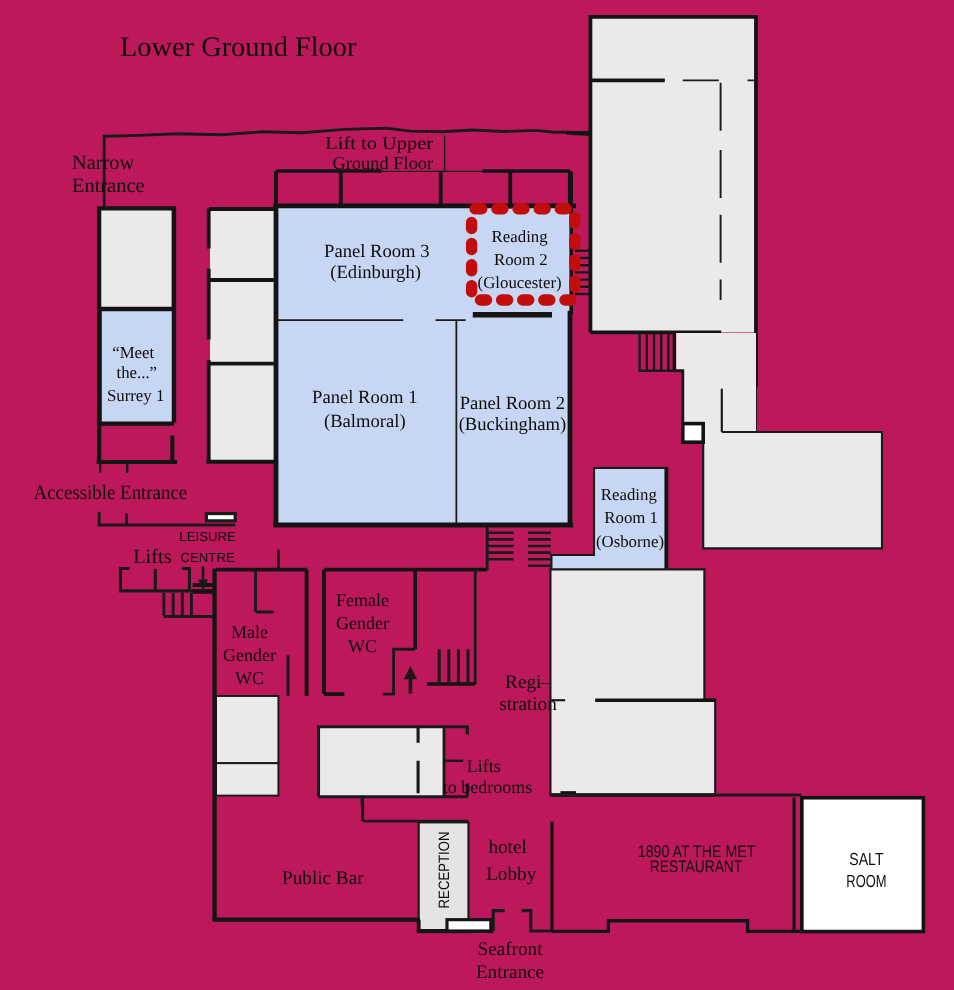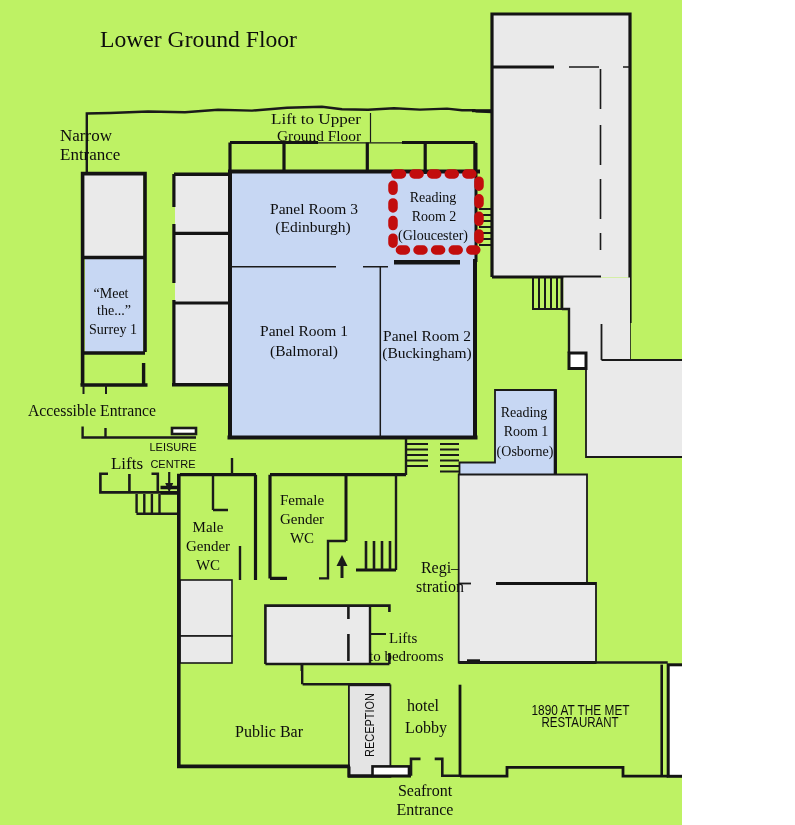--- a/index.html
+++ b/index.html
@@ -1,16 +1,16 @@
 <!DOCTYPE html>
 <html><head>
 <meta charset="utf-8">
 <style>
   html,body{margin:0;padding:0;background:#ffffff;}
-  .stage{position:relative;width:682px;height:825px;background:#bef264;overflow:hidden;}
+  .stage{position:relative;width:795px;height:825px;background:#be185d;overflow:hidden;}
   text{font-family:"Liberation Serif", serif;fill:#0d0d0d;}
   .sans{font-family:"Liberation Sans", sans-serif;}
 </style>
 </head>
 <body>
 <div class="stage">
 <svg width="795" height="825" viewBox="0 0 795 825" xmlns="http://www.w3.org/2000/svg">
 
 <text x="100" y="47" font-size="23.5" textLength="197" lengthAdjust="spacingAndGlyphs">Lower Ground Floor</text>
 

